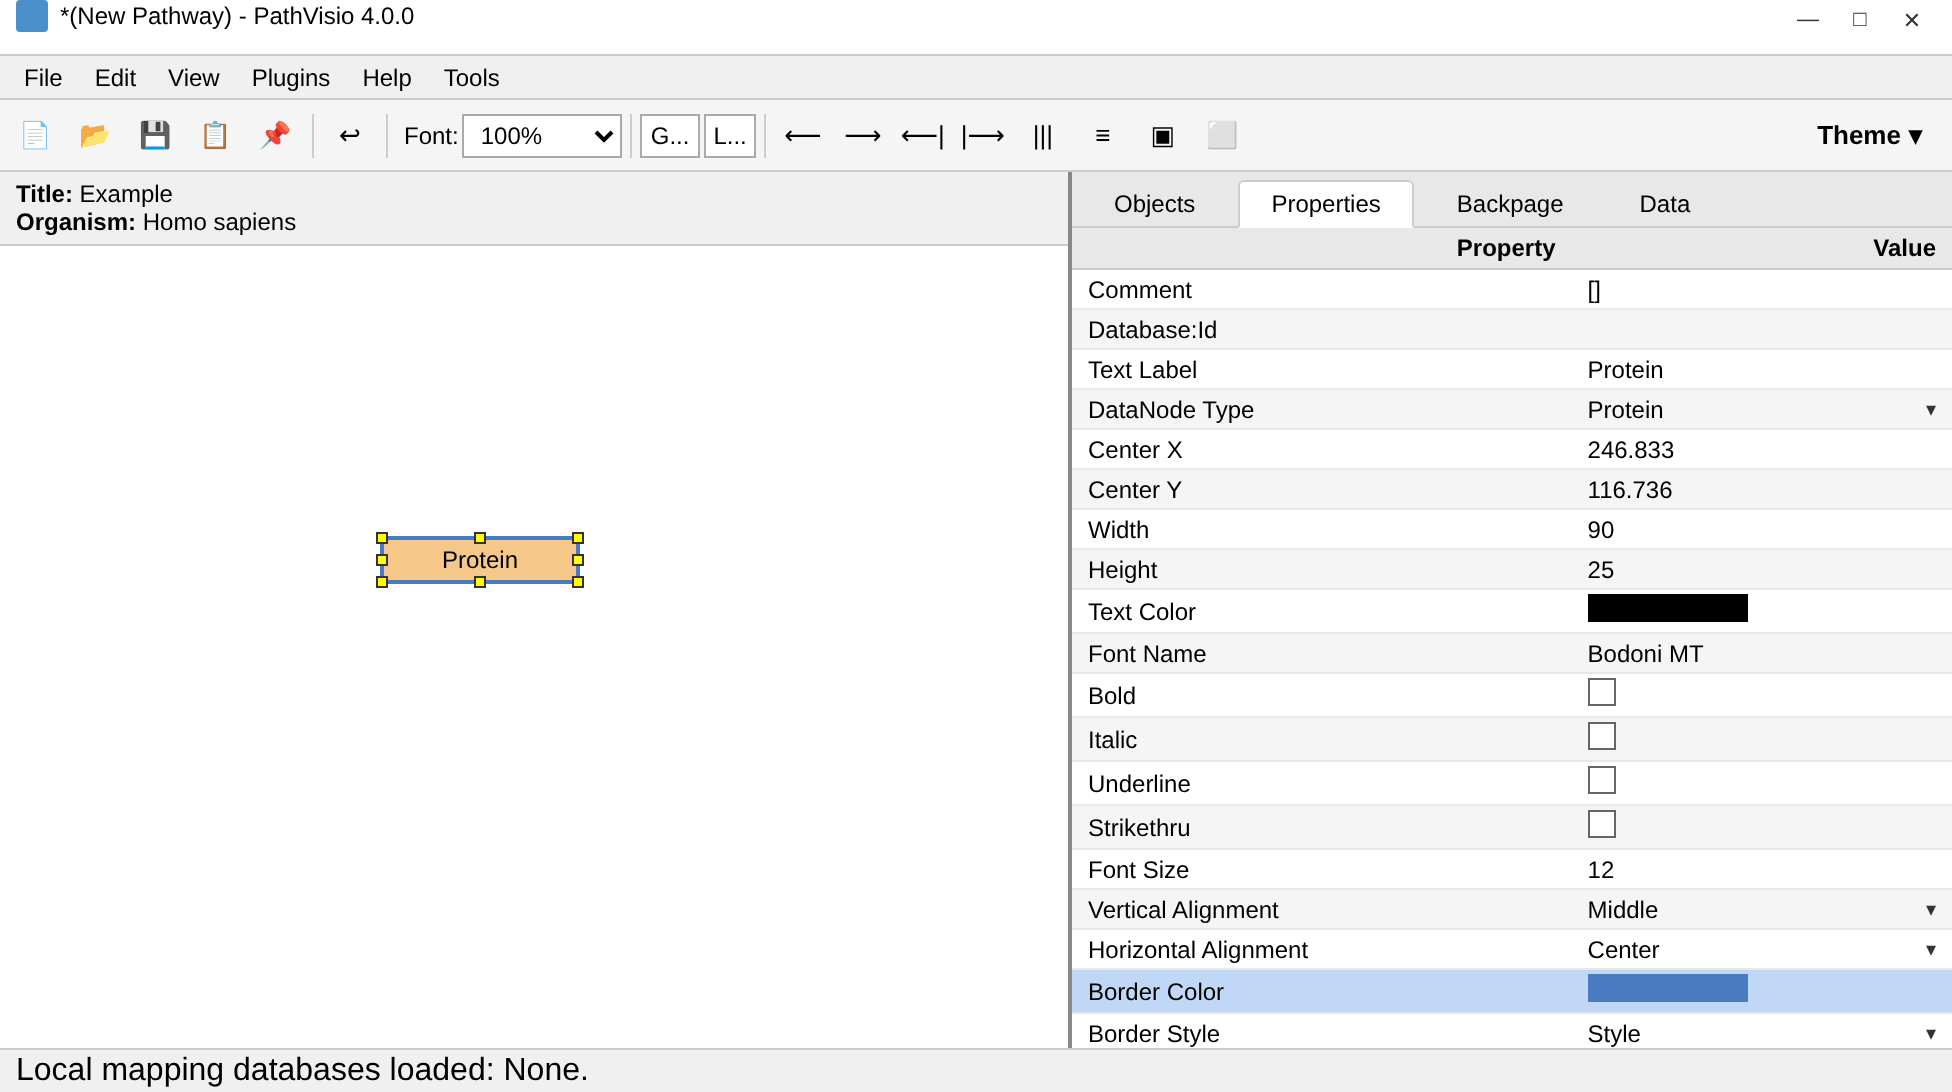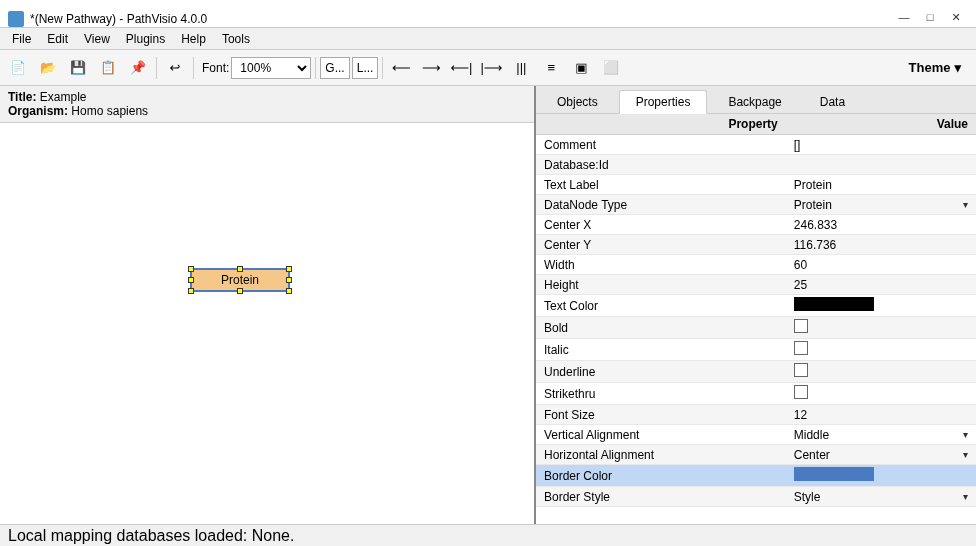--- a/index.html
+++ b/index.html
@@ -3,21 +3,21 @@
   <meta charset="utf-8">
   <style>
     * { box-sizing: border-box; margin: 0; padding: 0; }
     body { font-family: 'Segoe UI', Arial, sans-serif; font-size: 12px; background: #f0f0f0; overflow: hidden; width: 976px; height: 546px; }
 
     
     .title-bar {
       height: 28px;
       background: #ffffff;
       display: flex;
-      align-items: flex-end;
+      align-items: flex-start;
       justify-content: space-between;
       padding: 0 8px;
       border-bottom: 1px solid #ccc;
       user-select: none;
     }
     .title-bar-left {
       display: flex;
       align-items: center;
       gap: 6px;
     }
@@ -410,29 +410,33 @@
             <tr>
               <td>Center X</td>
               <td>246.833</td>
             </tr>
             <tr>
               <td>Center Y</td>
               <td>116.736</td>
             </tr>
             <tr>
               <td>Width</td>
-              <td>60</td>
+              <td>90</td>
             </tr>
             <tr>
               <td>Height</td>
               <td>25</td>
             </tr>
             <tr>
               <td>Text Color</td>
               <td><span class="color-swatch" style="background: rgb(0, 0, 0);"></span></td>
+            </tr>
+            <tr>
+              <td>Font Name</td>
+              <td>Bodoni MT</td>
             </tr>
             <tr>
               <td>Bold</td>
               <td><span class="checkbox-cell"></span></td>
             </tr>
             <tr>
               <td>Italic</td>
               <td><span class="checkbox-cell"></span></td>
             </tr>
             <tr>

